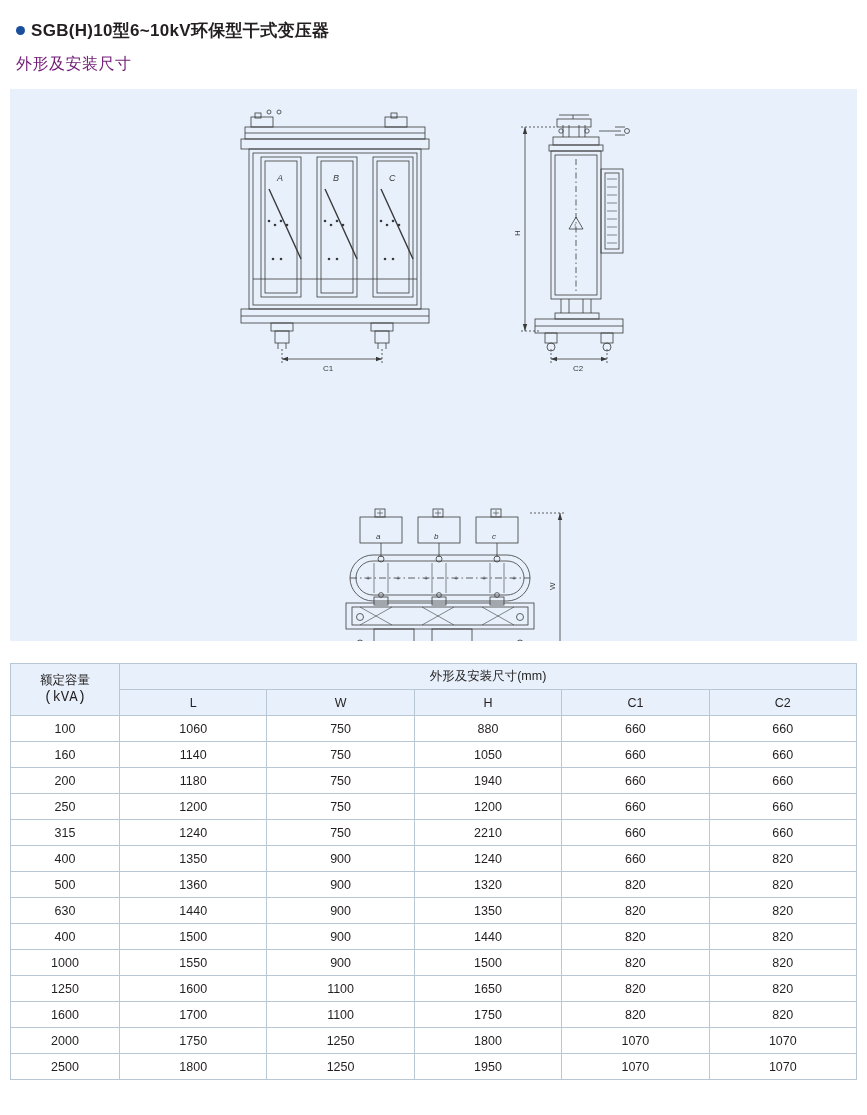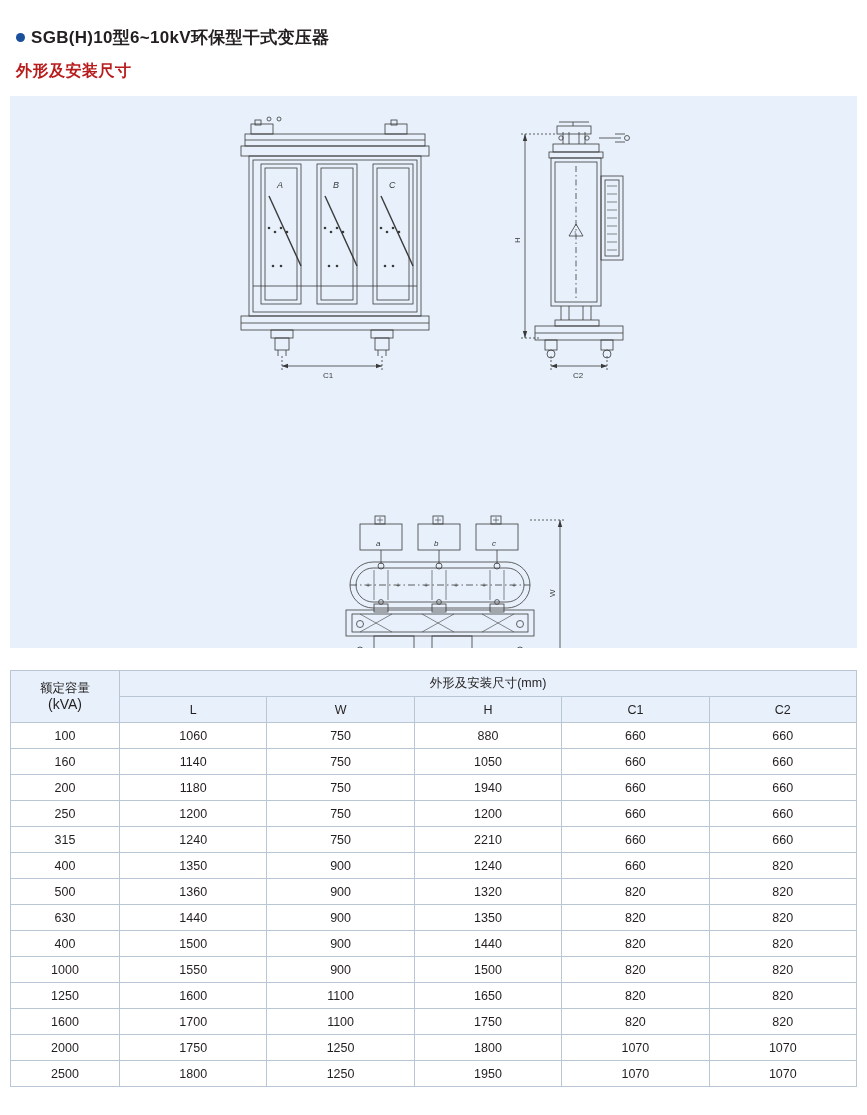--- a/index.html
+++ b/index.html
@@ -13,21 +13,21 @@
     font-family: "Liberation Sans", sans-serif;
     color: #231f20;
     position: relative;
     overflow: hidden;
   }
   .page {
     width: 867px;
     height: 950px;
     position: relative;
     box-sizing: border-box;
-    padding: 8px 10px;
+    padding: 1px 10px;
   }
 
   
   .title-row {
     display: flex;
     align-items: center;
     padding: 18px 0 10px 6px;
   }
   .title-bullet {
     width: 9px;
@@ -40,22 +40,22 @@
   .title-text {
     font-size: 17px;
     font-weight: bold;
     letter-spacing: 0.3px;
     color: #231f20;
     font-family: "Liberation Sans", "DejaVu Sans", sans-serif;
   }
   .subtitle {
     padding: 2px 0 14px 6px;
     font-size: 16px;
-    font-weight: bold;
-    color: #b91c1c;
+    font-weight: normal;
+    color: #701a75;
     letter-spacing: 0.5px;
   }
 
   
   .drawing-panel {
     background: #e8f1fb;
     width: 847px;
     height: 552px;
     position: relative;
     margin: 0 auto;
@@ -80,20 +80,21 @@
     font-weight: normal;
     color: #231f20;
   }
   .spec-table thead th {
     background: #e8f1fb;
     font-size: 12.5px;
   }
   .spec-table thead th.cap-head {
     line-height: 1.15;
     padding: 2px 0;
+    font-family: Liberation Mono, monospace;
   }
   .spec-table tbody td {
     background: #ffffff;
   }
   .cap-col { width: 108px; }
   .dim-col { width: 147px; }
   .cap-sub { font-size: 14px; }
 </style>
 </head>
 <body>

